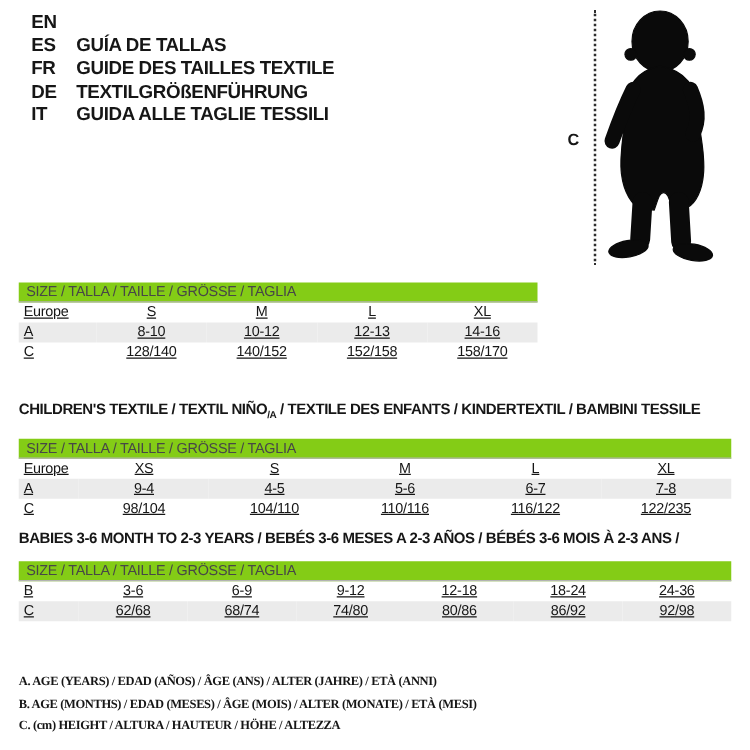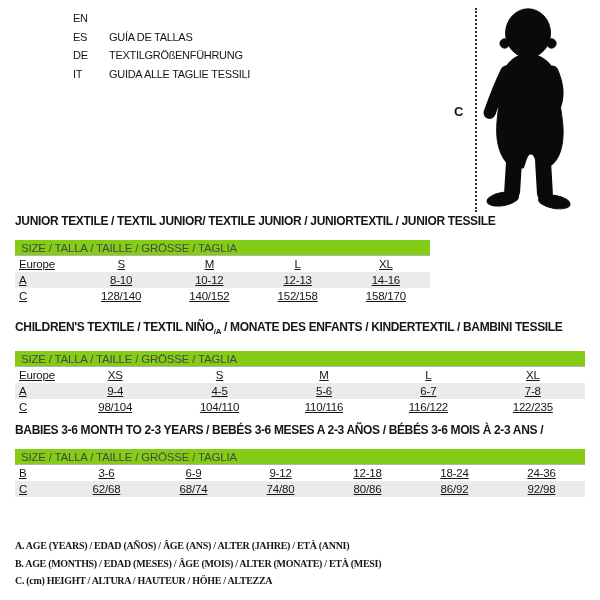--- a/index.html
+++ b/index.html
@@ -5,21 +5,21 @@
   html, body { margin:0; padding:0; }
   body {
     width:600px; height:600px; position:relative;
     background:#ffffff; color:#161616;
     font-family:"Liberation Sans", sans-serif;
     overflow:hidden;
   }
 
   
   .langs { position:absolute; left:25px; top:9px; }
-  .lang-row { display:flex; font-weight:normal; font-size:11px; line-height:18.5px; letter-spacing:-0.3px;margin-left:48px; }
+  .lang-row { display:flex; font-weight:bold; font-size:15px; line-height:18.5px; letter-spacing:-0.3px; }
   .lang-code { width:36px; flex:none; }
 
   
   .height-line {
     position:absolute; left:475px; top:8px; height:204px; width:0;
     border-left:2px dotted #2e2e2e;
   }
   .height-label {
     position:absolute; left:454px; top:104px;
     font-weight:bold; font-size:13px;
@@ -68,20 +68,24 @@
 
 <div class="page">
 
   <div class="langs">
     <div class="lang-row">
       <span class="lang-code">EN</span>
     </div>
     <div class="lang-row">
       <span class="lang-code">ES</span>
       <span class="lang-title">GUÍA DE TALLAS</span>
+    </div>
+    <div class="lang-row">
+      <span class="lang-code">FR</span>
+      <span class="lang-title">GUIDE DES TAILLES TEXTILE</span>
     </div>
     <div class="lang-row">
       <span class="lang-code">DE</span>
       <span class="lang-title">TEXTILGRÖßENFÜHRUNG</span>
     </div>
     <div class="lang-row">
       <span class="lang-code">IT</span>
       <span class="lang-title">GUIDA ALLE TAGLIE TESSILI</span>
     </div>
   </div>
@@ -105,21 +109,20 @@
       C 81 68, 71 54, 49 50 Z"></path>
     <path d="M26 70 C 18 86, 13 100, 8 114" stroke-width="13" fill="none" stroke-linecap="round"></path>
     <path d="M75 70 C 81 84, 83 96, 77 108" stroke-width="13" fill="none" stroke-linecap="round"></path>
     <path d="M34 166 L 32 198" stroke-width="17" fill="none" stroke-linecap="round"></path>
     <path d="M65 166 L 67 200" stroke-width="17" fill="none" stroke-linecap="round"></path>
     <ellipse cx="22" cy="206" rx="17" ry="7" transform="rotate(-10 22 206)"></ellipse>
     <ellipse cx="77" cy="209" rx="17" ry="7" transform="rotate(10 77 209)"></ellipse>
   </svg>
 
   <div class="section sec-junior">
-    <div class="sec-title">JUNIOR TEXTILE / TEXTIL JUNIOR/ TEXTILE JUNIOR / JUNIORTEXTIL / JUNIOR TESSILE</div>
     <div class="size-bar">SIZE / TALLA / TAILLE / GRÖSSE / TAGLIA</div>
     <table class="size-table">
       <colgroup>
           <col class="col-label-wide">
           <col>
           <col>
           <col>
           <col>
         </colgroup>
       <tbody>
@@ -143,21 +146,21 @@
           <td>140/152</td>
           <td>152/158</td>
           <td>158/170</td>
         </tr>
       </tbody>
     </table>
   </div>
 
   <div class="section sec-children">
     <div class="sec-title">
-      <span>CHILDREN'S TEXTILE / TEXTIL NIÑO</span><span class="subscript">/A</span><span> / MONATE DES ENFANTS / KINDERTEXTIL / BAMBINI TESSILE</span>
+      <span>CHILDREN'S TEXTILE / TEXTIL NIÑO</span><span class="subscript">/A</span><span> / TEXTILE DES ENFANTS / KINDERTEXTIL / BAMBINI TESSILE</span>
     </div>
     <div class="size-bar">SIZE / TALLA / TAILLE / GRÖSSE / TAGLIA</div>
     <table class="size-table">
       <colgroup>
           <col class="col-label-narrow">
           <col>
           <col>
           <col>
           <col>
           <col>

